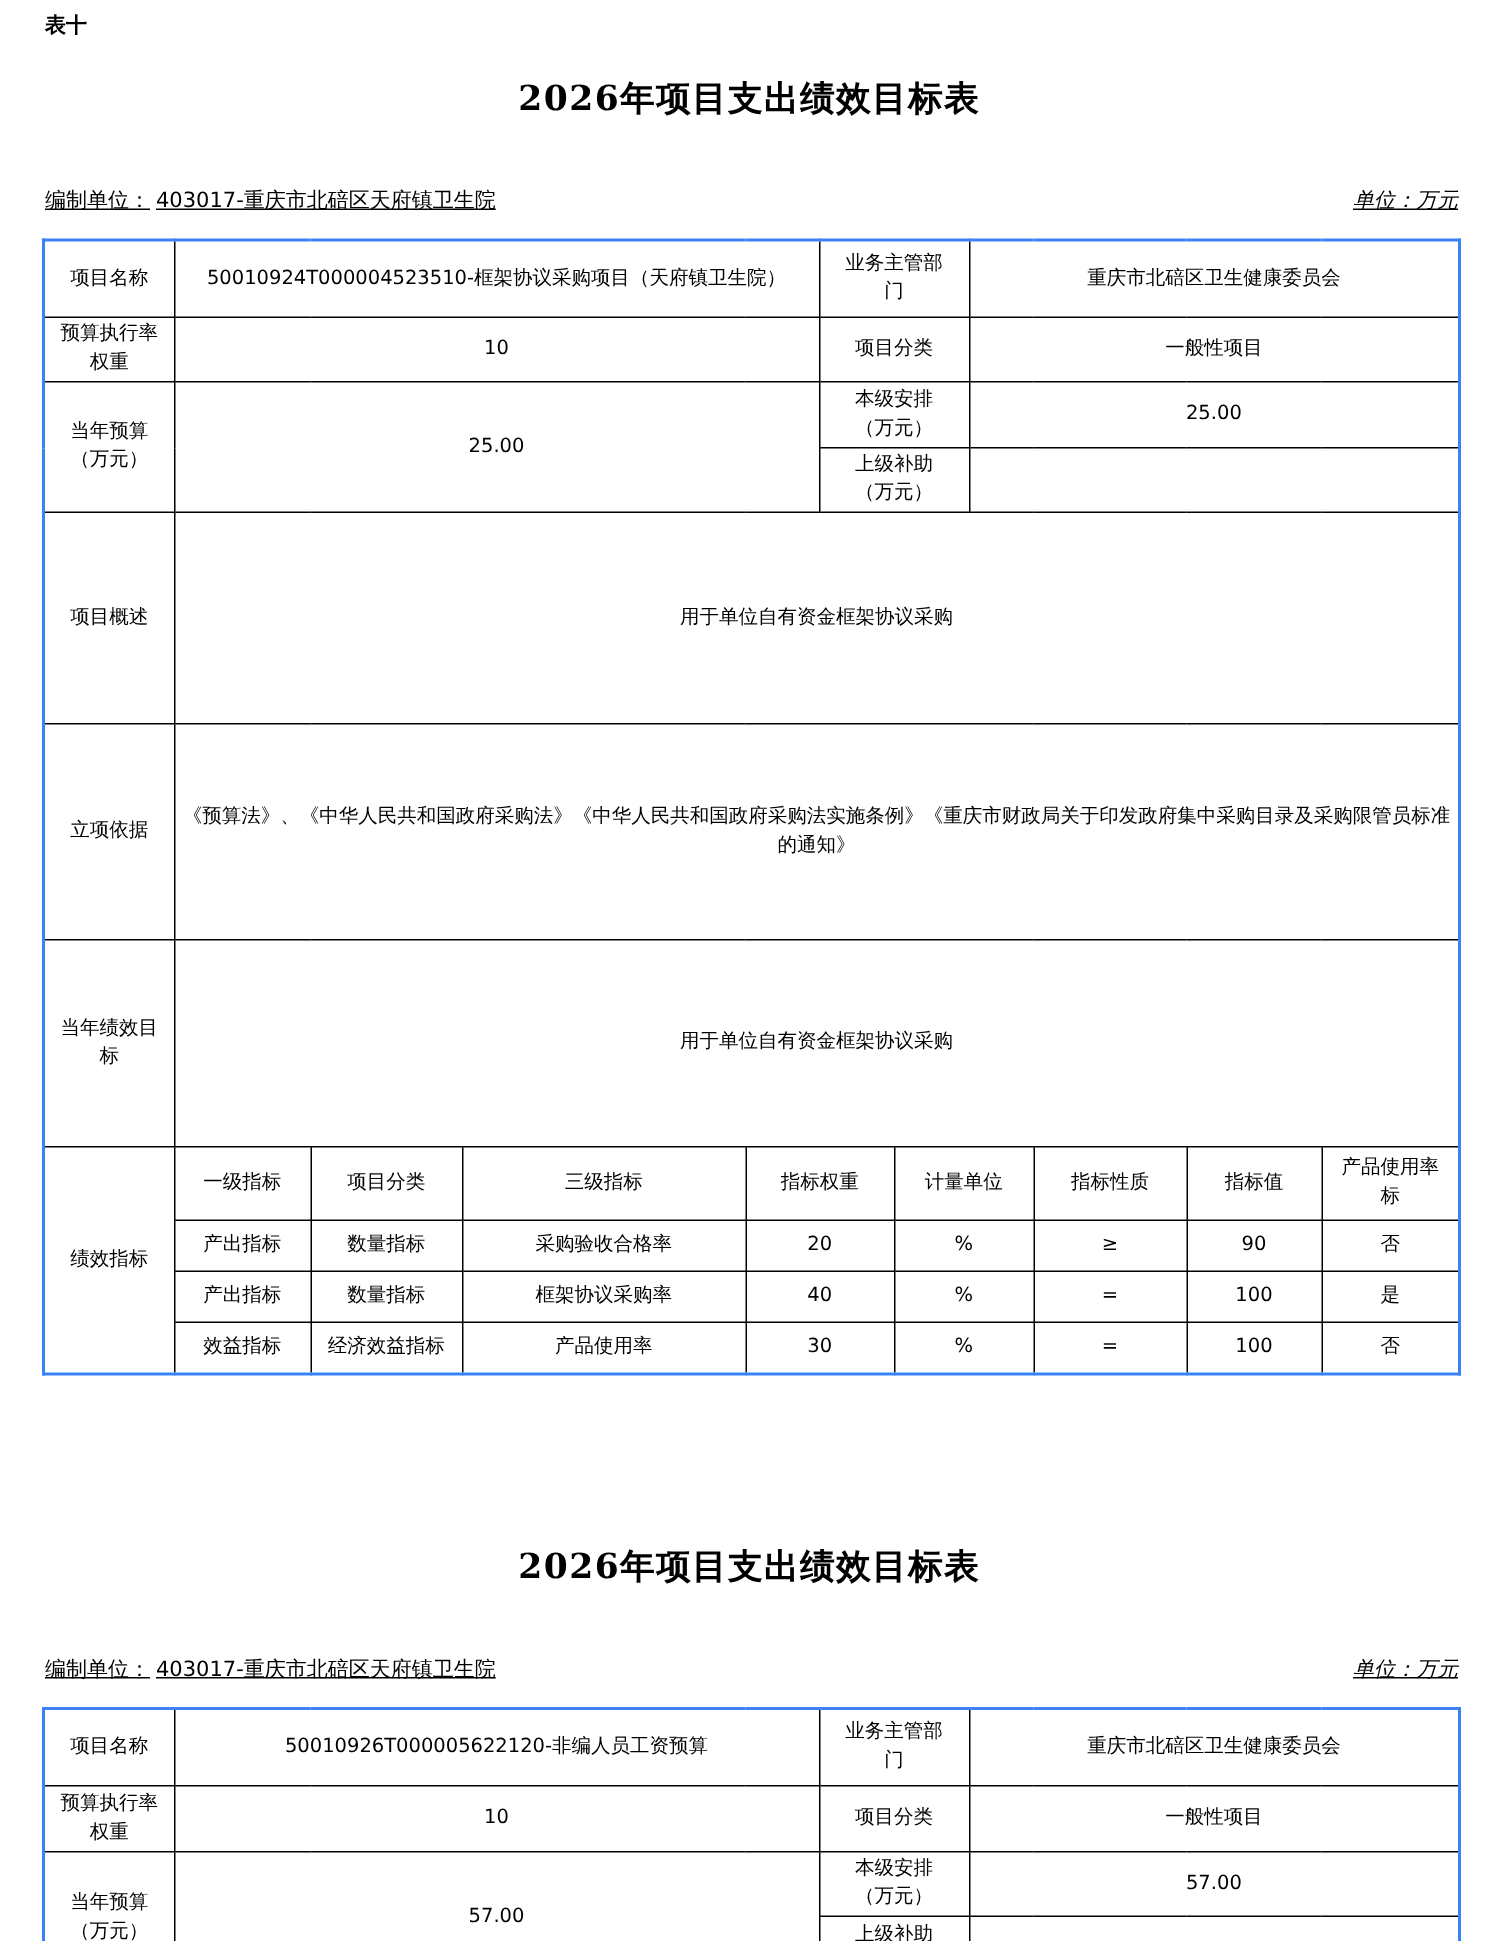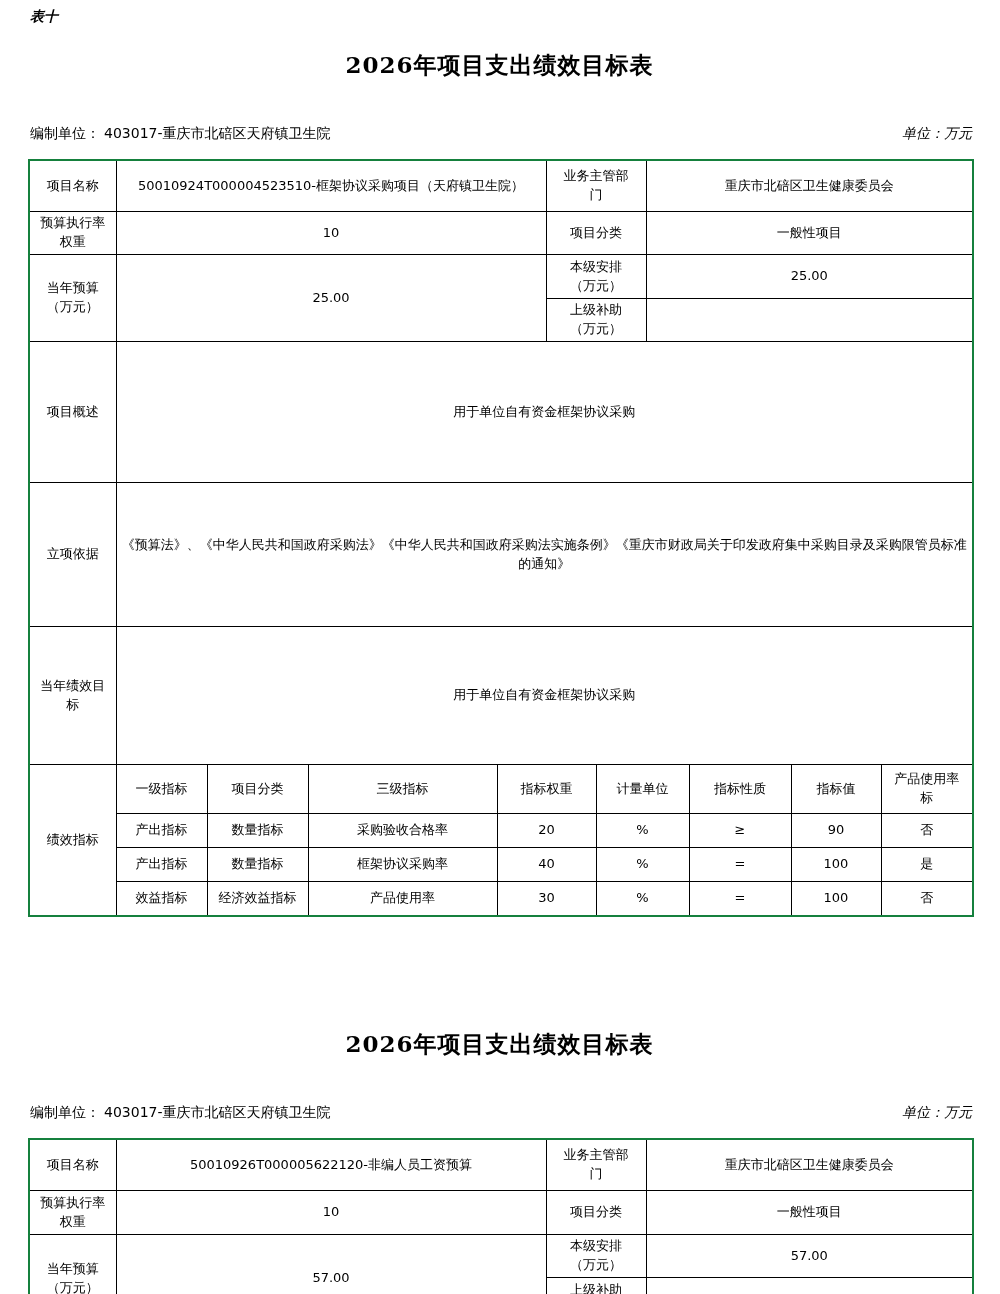--- a/index.html
+++ b/index.html
@@ -8,56 +8,56 @@
     background: #ffffff;
     width: 1000px;
     height: 1294px;
     overflow: hidden;
     font-family: "DejaVu Sans", "Liberation Sans", sans-serif;
     color: #000;
   }
   .sheet-label {
     margin: 8px 0 16px 30px;
     font-size: 14px;
-    font-style: italic;
     font-family: "DejaVu Serif", "Liberation Serif", serif;
     font-weight: bold;
   }
   h1.report-title {
     margin: 24px 1px 0 0;
     text-align: center;
     font-size: 23px;
     font-weight: bold;
     font-family: "DejaVu Serif", "Liberation Serif", serif;
     letter-spacing: 1px;
   }
   h1.second {
     margin-top: 112px;
   }
   .meta-row {
     display: flex;
     justify-content: space-between;
     align-items: flex-start;
     margin: 44px 28px 0 30px;
     font-size: 14px;
+    text-decoration: underline;
   }
   .meta-left { display: flex; align-items: baseline; }
   .meta-label { font-size: 14px; }
   .meta-value { margin-left: 4px; font-size: 14px; }
   .unit-note {
     font-style: italic;
     font-family: "DejaVu Serif", "Liberation Serif", serif;
     font-size: 14px;
   }
   table.perf {
     border-collapse: collapse;
     table-layout: fixed;
     width: 944px;
     margin: 16px 0 0 28px;
-    border: 2px solid #15803d;
+    border: 2px solid #3b82f6;
   }
   table.perf td {
     border: 1px solid #000;
     font-size: 13px;
     text-align: center;
     vertical-align: middle;
     padding: 2px 4px;
     overflow: hidden;
     line-height: 1.45;
   }

